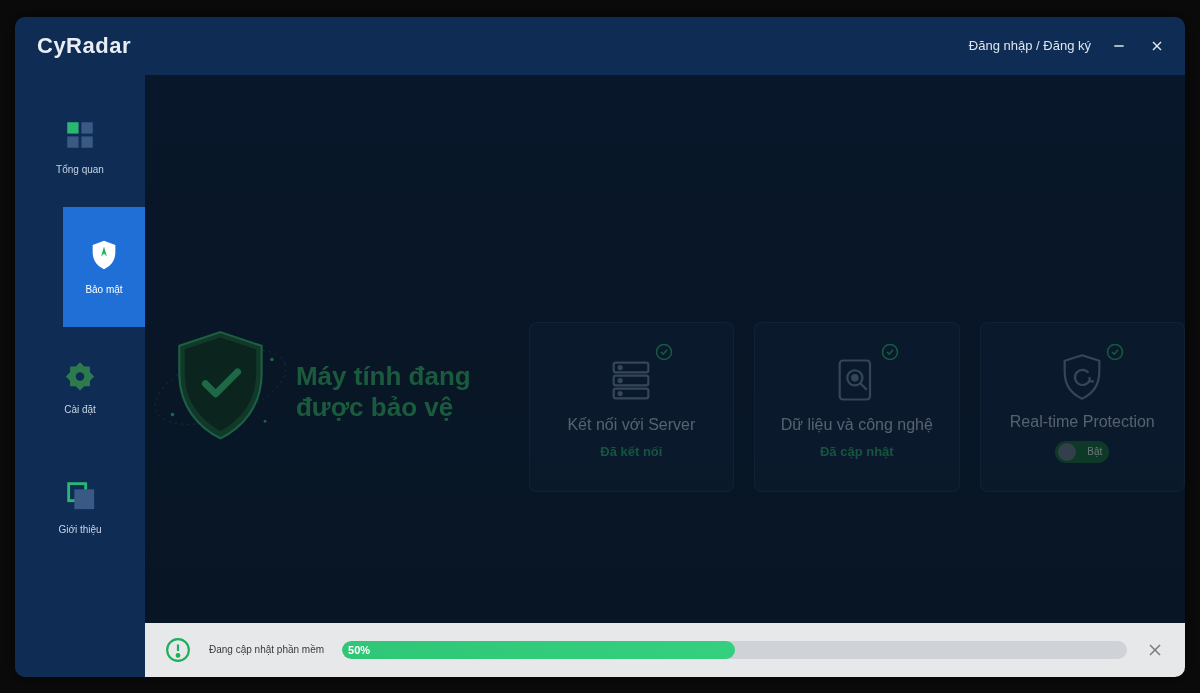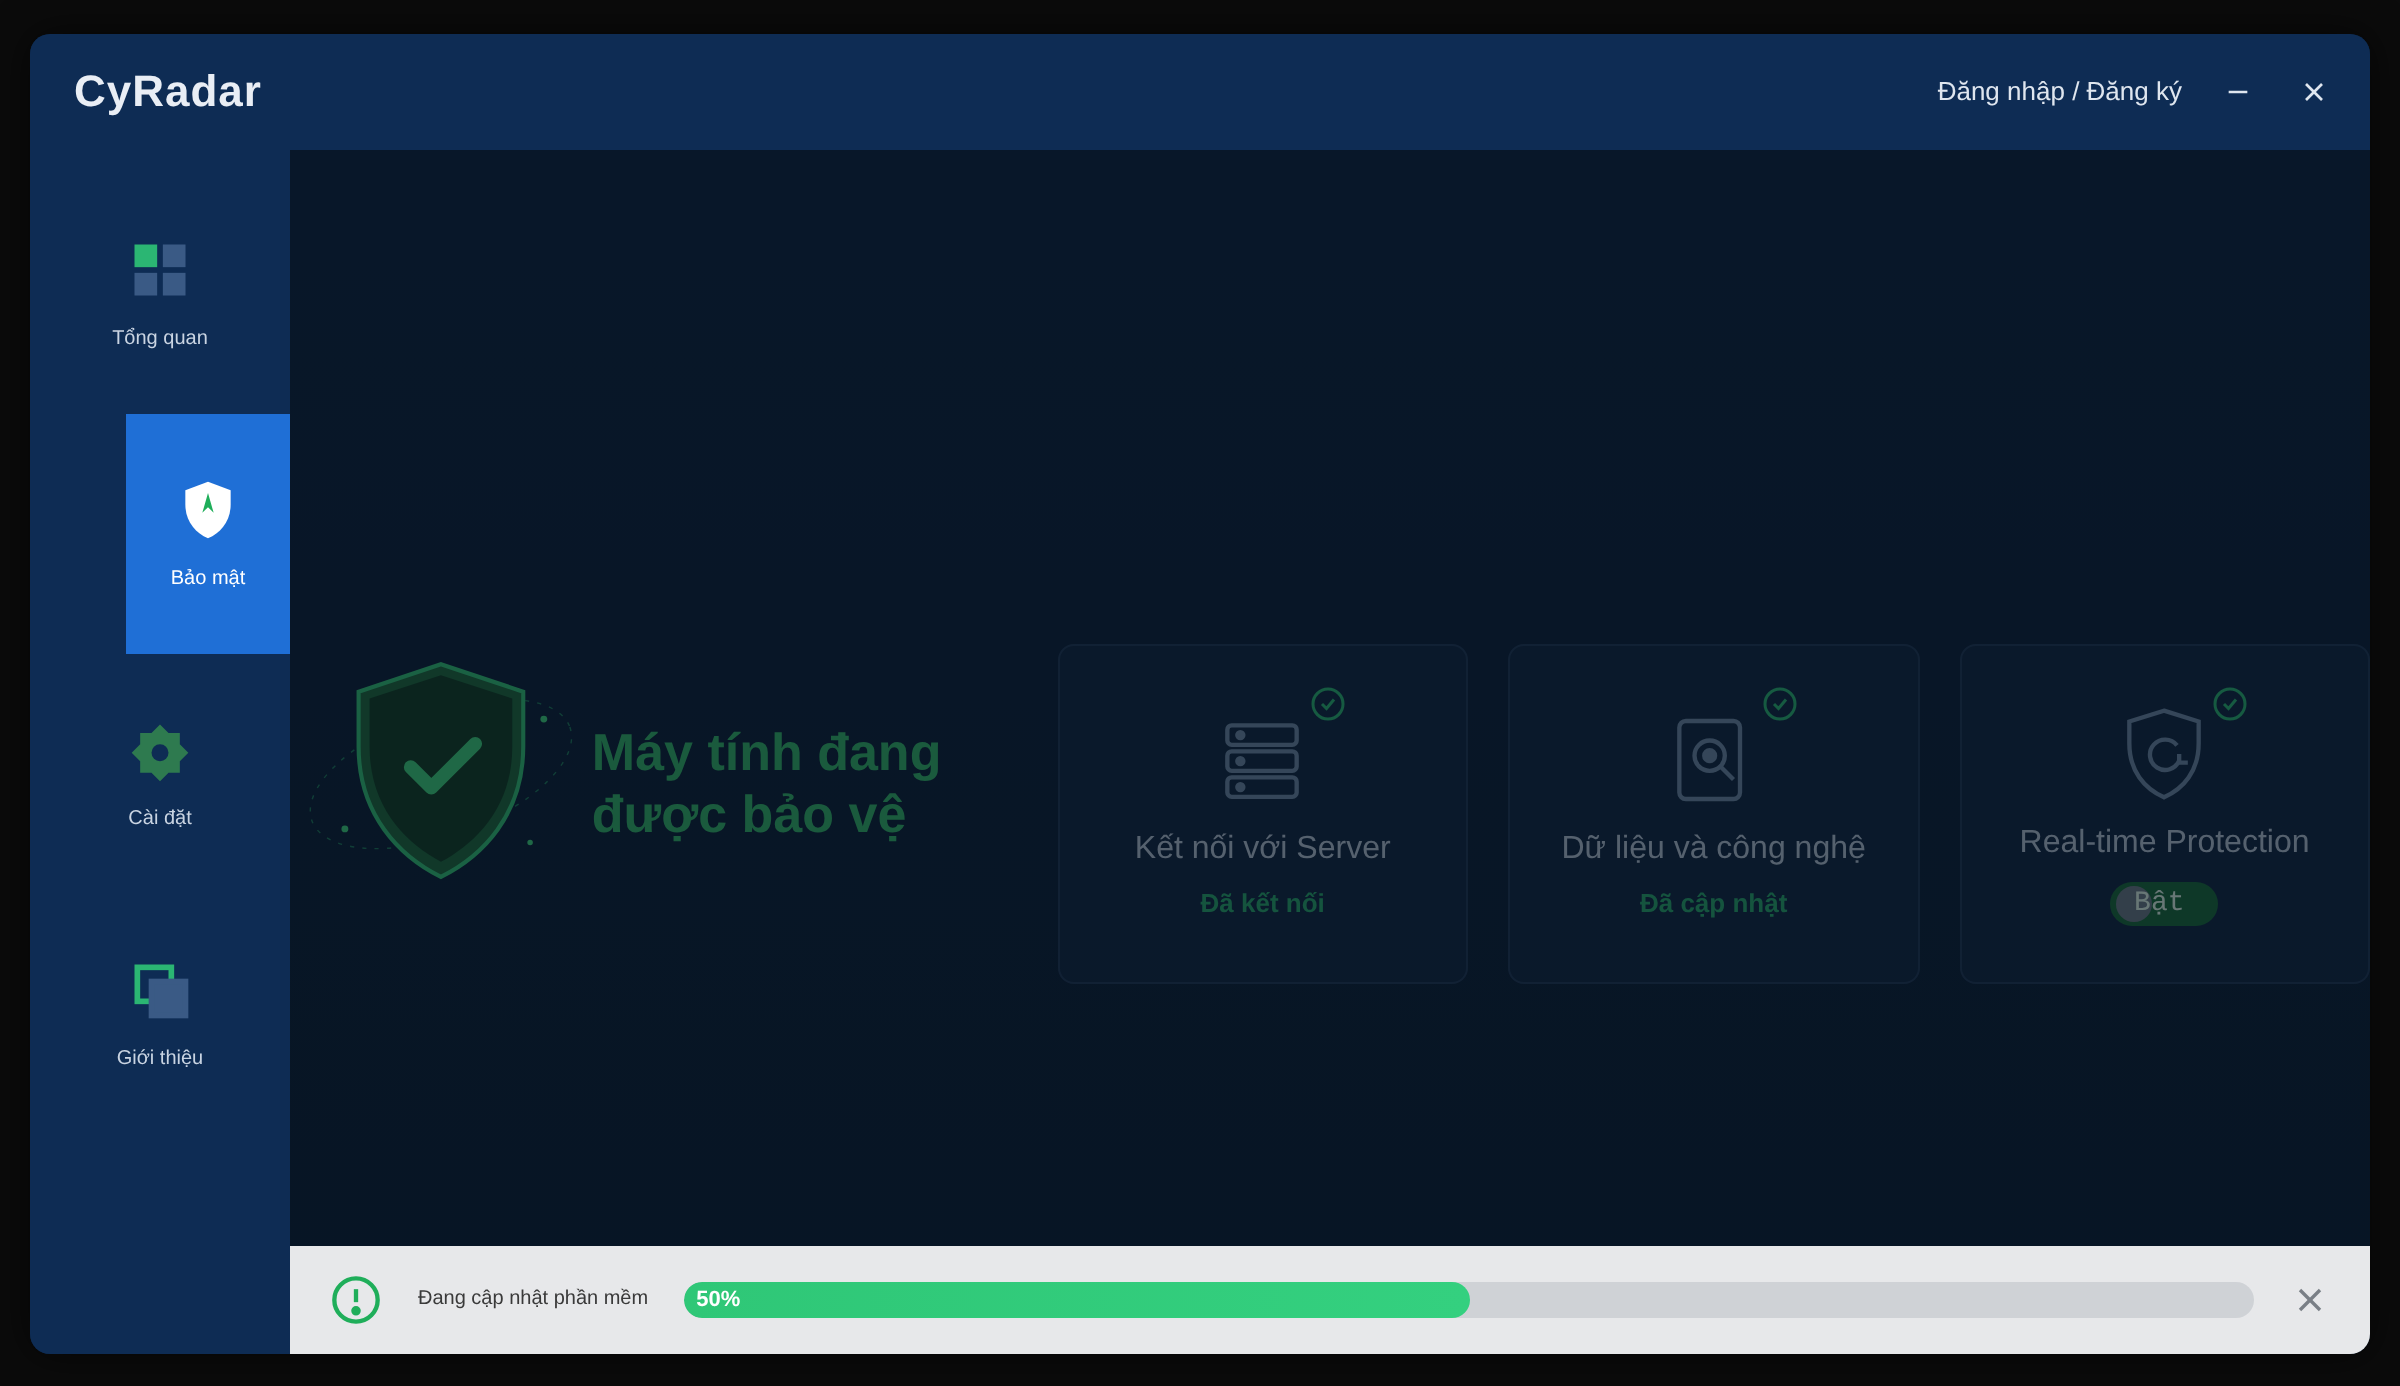--- a/index.html
+++ b/index.html
@@ -139,21 +139,21 @@
   .card-icon { width: 52px; height: 52px; color: #6f8aa8; }
   .card-icon svg { width:100%; height:100%; }
   .card-title { font-size: 16px; font-weight: 400; color: #b7c5d7; }
   .card-status { font-size: 13px; color: #2bb673; font-weight:600; opacity:0.9; }
 
   .toggle {
     width: 54px; height: 22px; border-radius: 11px; background:#1a6b3d;
     position: relative; display:flex; align-items:center;
   }
   .toggle .knob { width:18px; height:18px; border-radius:50%; background:#6c7a88; position:absolute; left:3px; }
-  .toggle .lbl { font-size:14px; color:#dff7e8; position:absolute; right:17px;font-family:Liberation Mono, monospace; }
+  .toggle .lbl { font-size:10px; color:#dff7e8; position:absolute; right:7px; }
 
   .check-badge svg{ width:18px; height:18px; }
 
   
   .statusbar {
     position: absolute;
     left: 130px;
     right: 0;
     bottom: 0;
     height: 54px;

